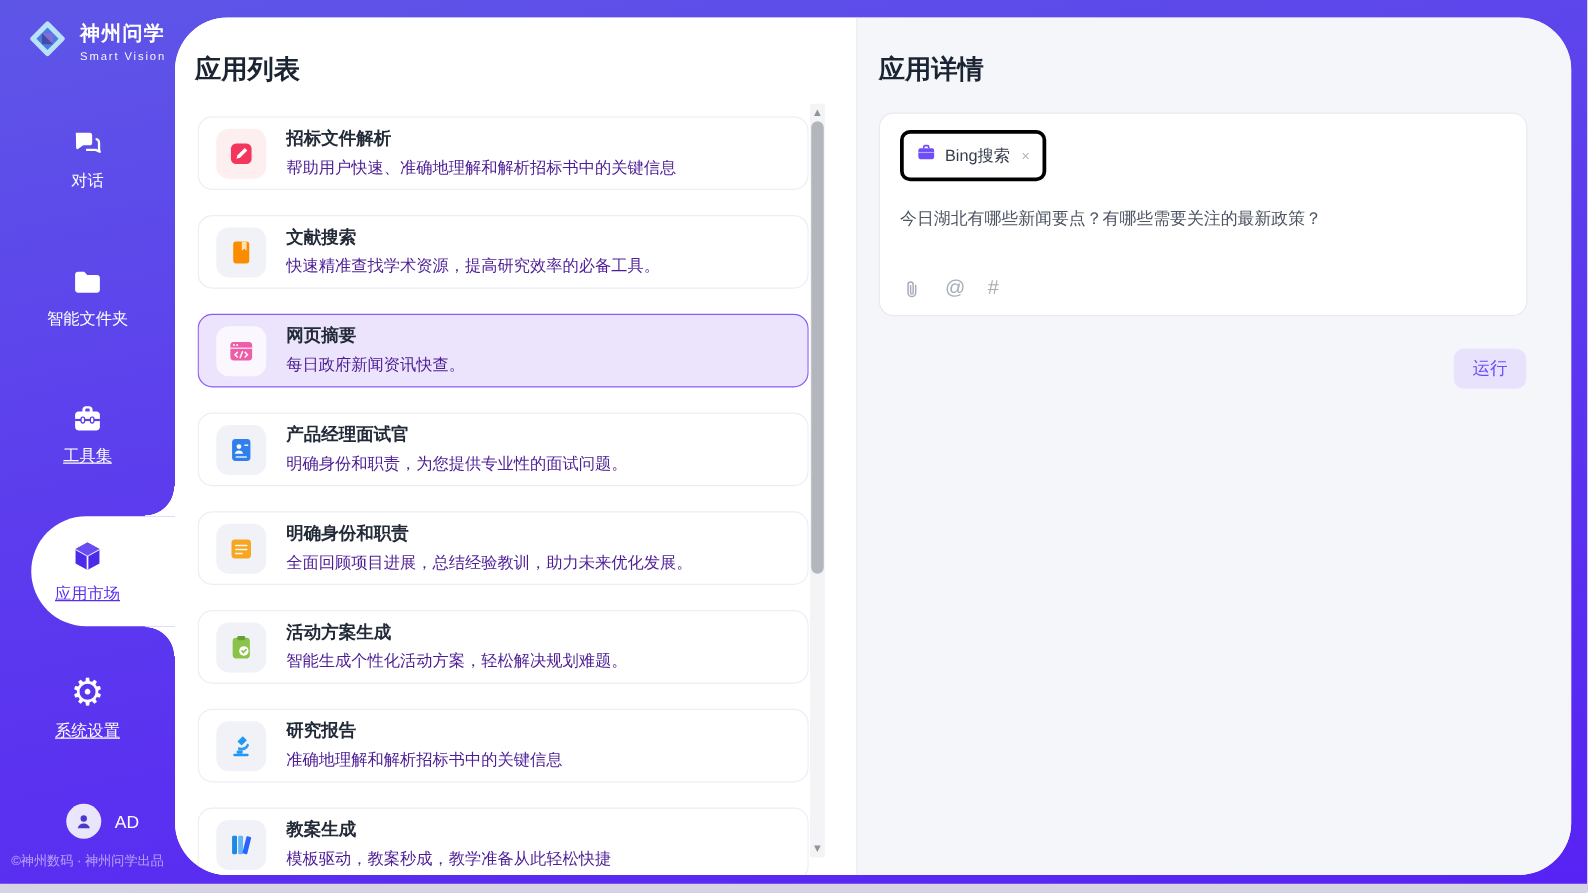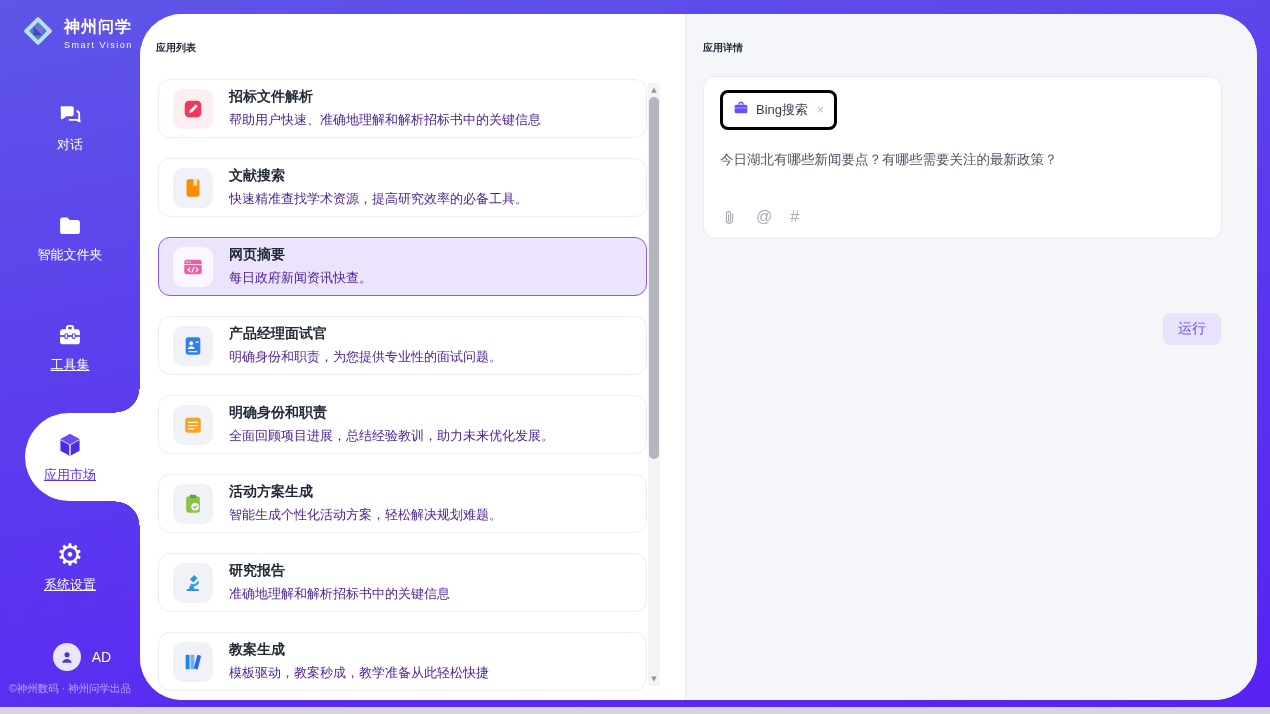--- a/index.html
+++ b/index.html
@@ -33,21 +33,21 @@
     background:radial-gradient(circle 24px at 0 100%, rgba(0,0,0,0) 23px, #fff 23.5px); }
   .nav-item.active .nav-label { color:#5b2ff0; }
   .gear-glyph { font-size:30px; line-height:28px; color:#fff; font-family:"DejaVu Sans",sans-serif; }
   .user { position:absolute; bottom:36px; left:0; width:164px; display:flex; align-items:center; justify-content:center; gap:11px; cursor:pointer; }
   .avatar { width:28px; height:28px; border-radius:50%; background:#e9e5fa; display:flex; align-items:center; justify-content:center; }
   .user-label { font-size:14px; color:#fff; }
   .side-footer { position:absolute; bottom:11px; left:0; width:140px; text-align:center; font-size:10.5px; color:rgba(255,255,255,.55); white-space:nowrap; }
 
   
   .container { position:absolute; left:140px; top:14px; width:1117px; height:686px; border-radius:42px; overflow:hidden; display:flex; background:#fff; }
-  .panel-header { font-size:10px; font-weight:700; color:#1b2433; }
+  .panel-header { font-size:21px; font-weight:700; color:#1b2433; }
 
   
   .list-panel { width:545px; background:#fff; position:relative; }
   .list-panel .panel-header { padding:27px 0 0 16px; }
   .cards { margin:24px 0 0 18px; width:489px; height:615px; overflow:hidden; }
   .card { height:59px; border:1px solid #eceef3; border-radius:12px; background:#fff; display:flex; align-items:center; gap:16px; padding:0 14px; margin-bottom:20px; cursor:pointer; }
   .card.selected { background:#ece4fc; border:1.5px solid #8a5cf5; }
   .iconbox { width:40px; height:40px; border-radius:10px; background:#f1f2f7; display:flex; align-items:center; justify-content:center; flex:0 0 40px; }
   .iconbox.pinkbg { background:#fdeef0; }
   .card.selected .iconbox { background:#faf7ff; }
@@ -64,21 +64,21 @@
   .detail-panel { flex:1; background:#f5f6f9; border-left:1px solid #eaebf1; position:relative; }
   .detail-panel .panel-header { padding:27px 0 0 17px; }
   .detail-card { margin:21px 35px 0 17px; height:163px; background:#fff; border:1px solid #e9eaf0; border-radius:12px; padding:13px 16px; position:relative; }
   .tool-tag { display:inline-flex; align-items:center; gap:7px; border:3px solid #000000; border-radius:8px; background:#fff; padding:7px 10px; cursor:pointer; }
   .tag-label { font-size:13px; color:#333c4a; }
   .tag-close { font-size:12px; color:#b3b9c4; margin-left:2px; cursor:pointer; }
   .prompt-text { margin-top:21px; font-size:13.5px; color:#4c5462; cursor:text; }
   .prompt-tools { position:absolute; left:17px; bottom:12px; display:flex; align-items:center; gap:18px; color:#a6acb8; }
   .ptool { font-size:16px; cursor:pointer; display:flex; align-items:center; }
   .run-row { margin:26px 36px 0 0; display:flex; justify-content:flex-end; }
-  .run-btn { background:#e9e2fc; color:#6d4df6; border:none; border-radius:8px; padding:7px 15px; font-size:14px; font-family:inherit; cursor:pointer;margin-top:48px; }
+  .run-btn { background:#e9e2fc; color:#6d4df6; border:none; border-radius:8px; padding:7px 15px; font-size:14px; font-family:inherit; cursor:pointer; }
 </style>
 </head>
 <body>
 
 <div class="screen">
 
   <div class="sidebar">
     <div class="logo">
       <span>
         <svg width="36" height="36" viewBox="0 0 40 40">

